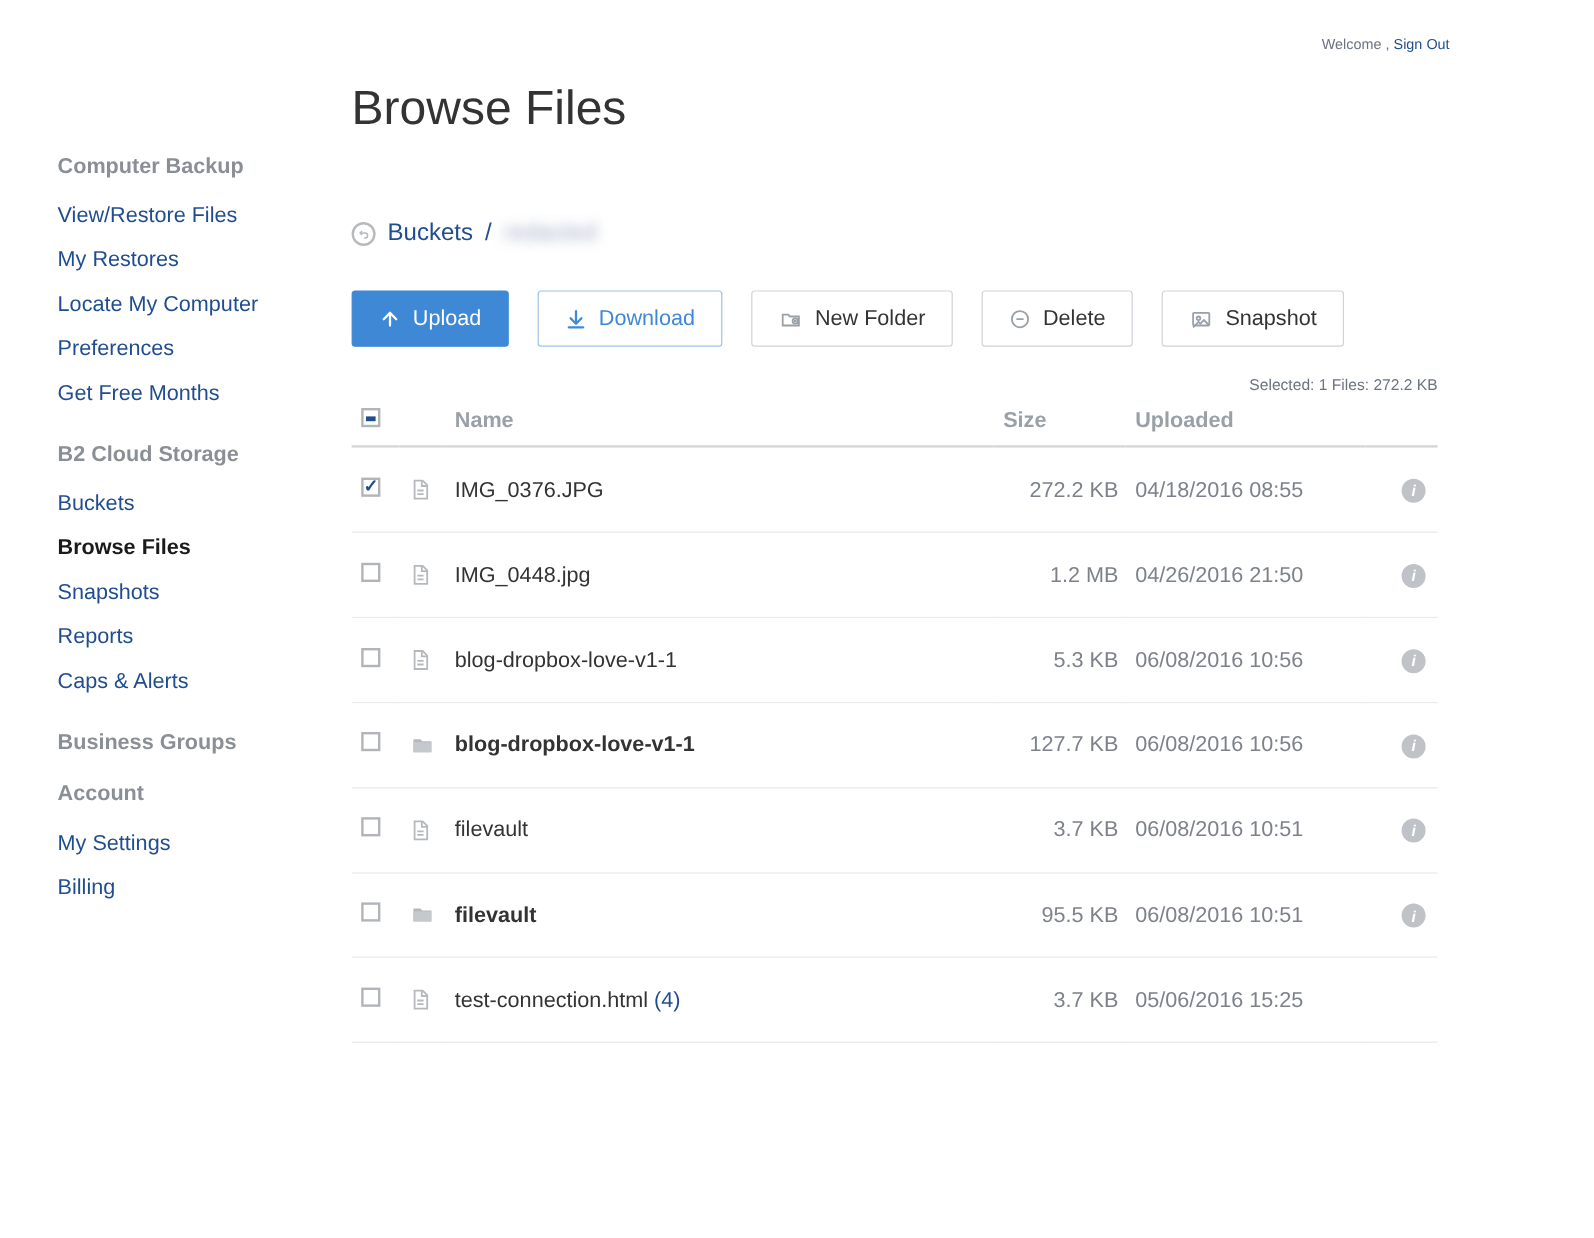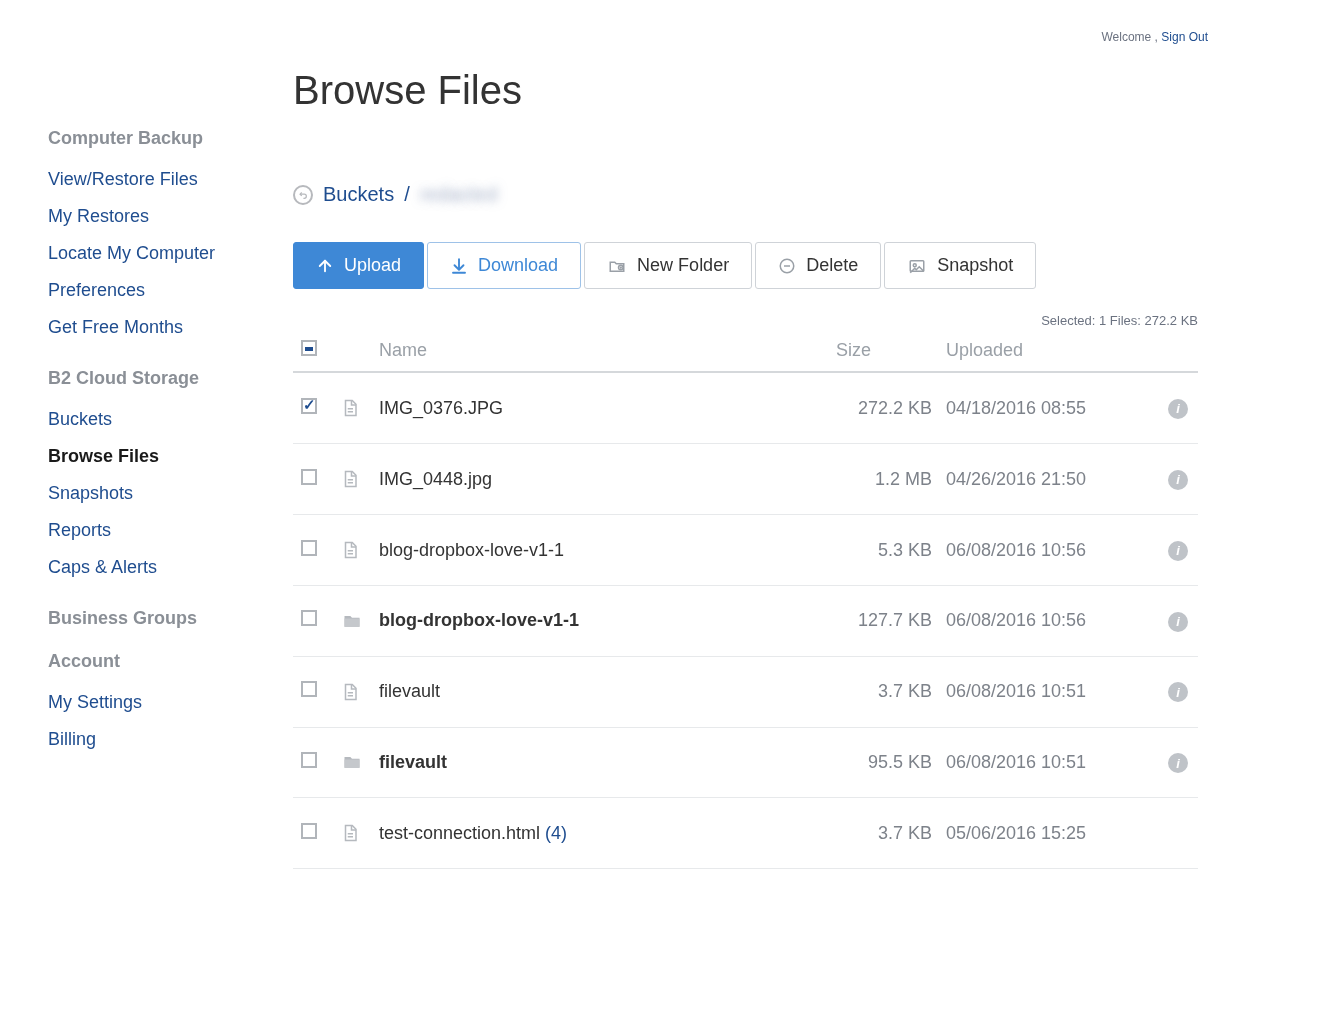--- a/index.html
+++ b/index.html
@@ -72,21 +72,21 @@
   }
   .breadcrumb-link { color: #1f4d8f; cursor: pointer; }
   .breadcrumb-sep { color: #1f4d8f; }
   .breadcrumb-current {
     color: transparent;
     text-shadow: 0 0 10px rgba(100,120,160,0.6);
     user-select: none;
   }
   .toolbar {
     display: flex;
-    gap: 3px;
+    gap: 24px;
     margin-bottom: 24px;
   }
   .btn {
     border: 1px solid #cfd3d8;
     background: #fff;
     border-radius: 3px;
     padding: 12px 22px;
     font-size: 18px;
     color: #333;
     display: inline-flex;
@@ -108,21 +108,21 @@
     margin-bottom: 6px;
   }
   table.file-list {
     width: 100%;
     border-collapse: collapse;
     font-size: 18px;
   }
   table.file-list thead th {
     text-align: left;
     color: #9aa0a7;
-    font-weight: 400;
+    font-weight: 700;
     padding: 6px 8px 10px 8px;
     border-bottom: 2px solid #d5d8db;
   }
   table.file-list th.chk-col { width: 40px; }
   table.file-list th.icon-col { width: 36px; }
   table.file-list th.size-col { width: 110px; padding-right: 6px; }
   table.file-list th.upload-col { width: 200px; }
   table.file-list th.info-col { width: 60px; }
   table.file-list tbody td {
     padding: 24px 8px;

